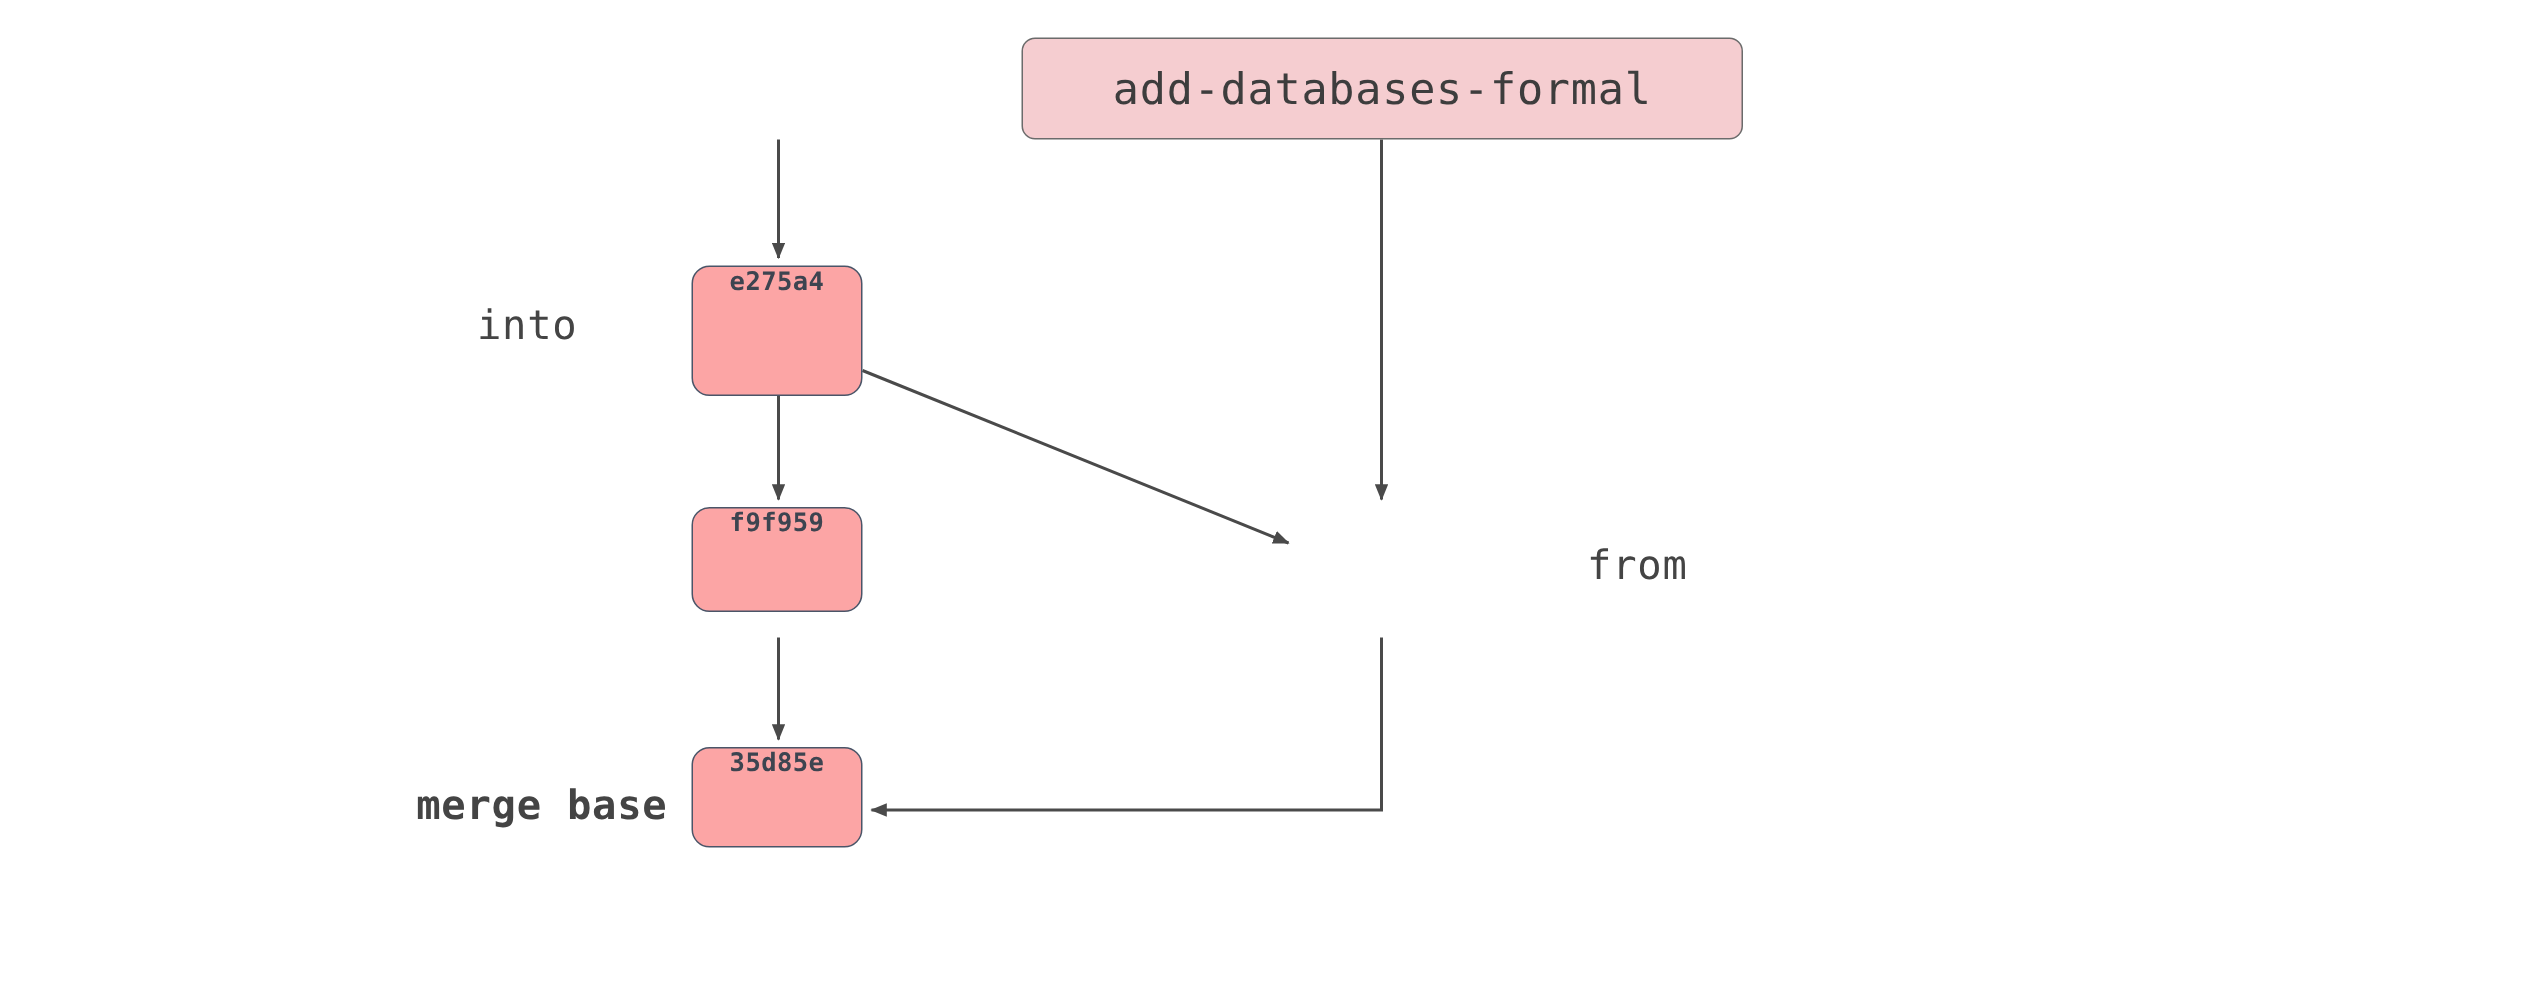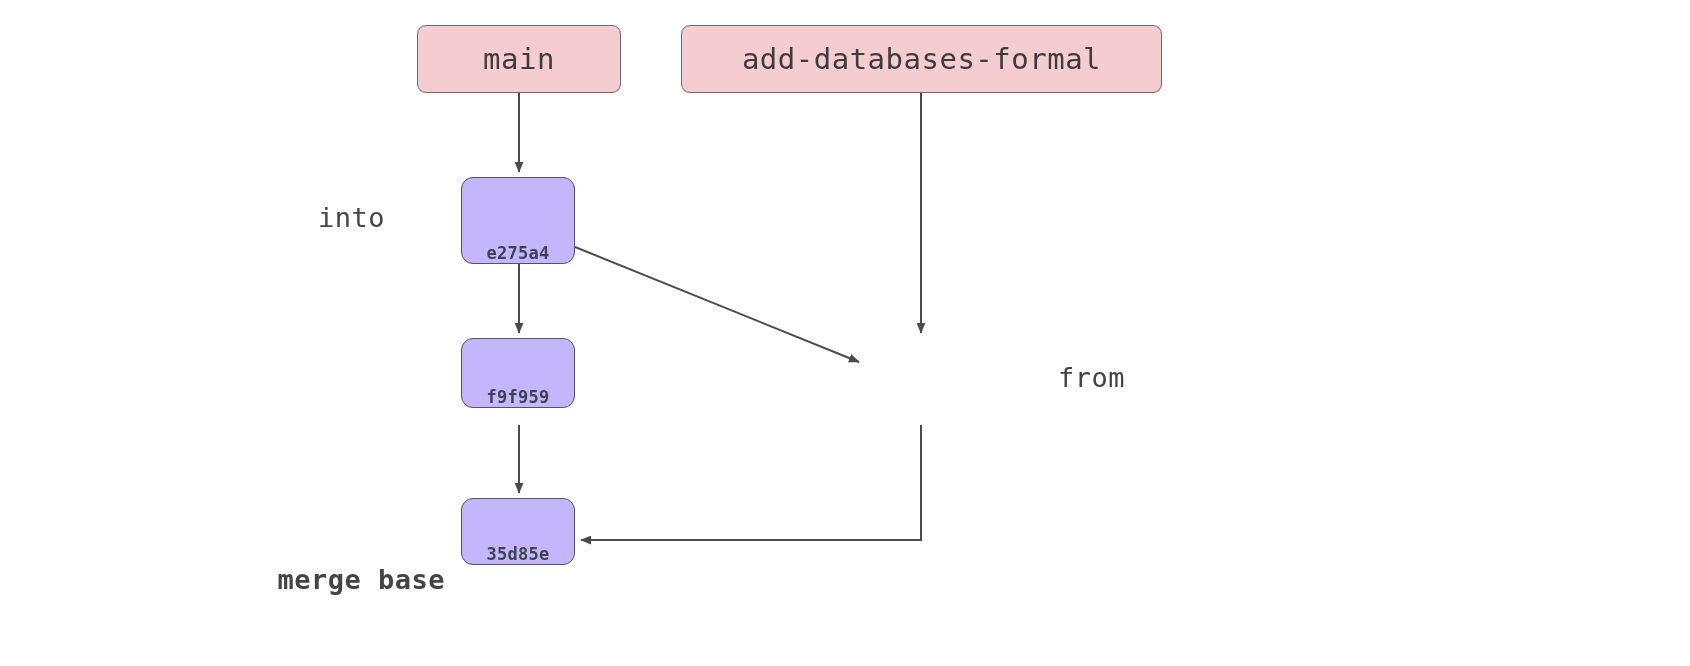--- a/index.html
+++ b/index.html
@@ -37,27 +37,26 @@
     justify-content: center;
     color: #3d3d3d;
     font-family: "DejaVu Sans Mono", monospace;
     font-size: 29px;
     letter-spacing: 0.5px;
     white-space: nowrap;
   }
   .commit-node {
     position: absolute;
     box-sizing: border-box;
-    background: #c4b5fd;
+    background: #fca5a5;
     border: 1.8px solid #4a5568;
     border-radius: 12px;
     display: flex;
-    align-items: flex-end;
+    align-items: flex-start;
     justify-content: center;
-    padding-top: 16px;
     color: #3d4450;
     font-family: "DejaVu Sans Mono", monospace;
     font-size: 17px;
     font-weight: bold;
     letter-spacing: 0.3px;
     white-space: nowrap;
   }
   .side-label {
     position: absolute;
     color: #444444;
@@ -91,23 +90,20 @@
 
     <path d="M 519 264 L 519 333" stroke="#4a4a4a" stroke-width="2" fill="none" marker-end="url(#arrowhead)"></path>
 
     <path d="M 575 247 L 859 362" stroke="#4a4a4a" stroke-width="2" fill="none" marker-end="url(#arrowhead)"></path>
 
     <path d="M 519 425 L 519 493" stroke="#4a4a4a" stroke-width="2" fill="none" marker-end="url(#arrowhead)"></path>
 
     <path d="M 921 425 L 921 540 L 581 540" stroke="#4a4a4a" stroke-width="2" fill="none" marker-end="url(#arrowhead)"></path>
   </svg>
 
-  <div class="branch-node" style="left:417px; top:25px; width:204px; height:68px;">
-    <span>main</span>
-  </div>
 
   <div class="branch-node" style="left:681px; top:25px; width:481px; height:68px;justify-content:center;">
     <span>add-databases-formal</span>
   </div>
 
   <div class="commit-node" style="left:461px; top:177px; width:114px; height:87px;">
     <span>e275a4</span>
   </div>
 
   <div class="commit-node" style="left:461px; top:338px; width:114px; height:70px;">
@@ -116,15 +112,15 @@
 
 
   <div class="commit-node" style="left:461px; top:498px; width:114px; height:67px;">
     <span>35d85e</span>
   </div>
 
   <div class="side-label align-right" style="left:145px; top:202px; width:240px;">into</div>
 
   <div class="side-label" style="left:1058px; top:362px;">from</div>
 
-  <div class="side-label bold align-right" style="left:125px; top:522px; width:320px;margin-top:42px;">merge base</div>
+  <div class="side-label bold align-right" style="left:125px; top:522px; width:320px;">merge base</div>
 
 </div>
 
 </body></html>

